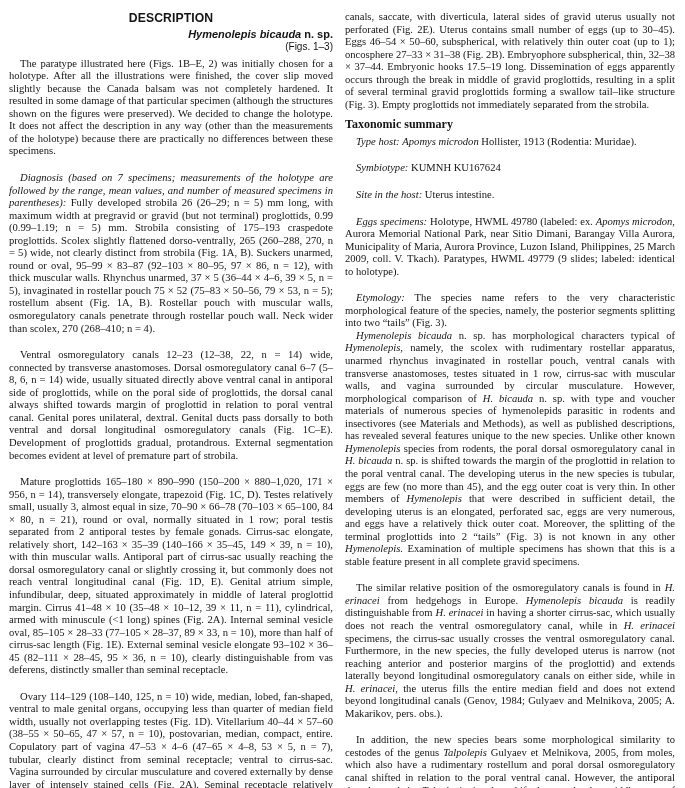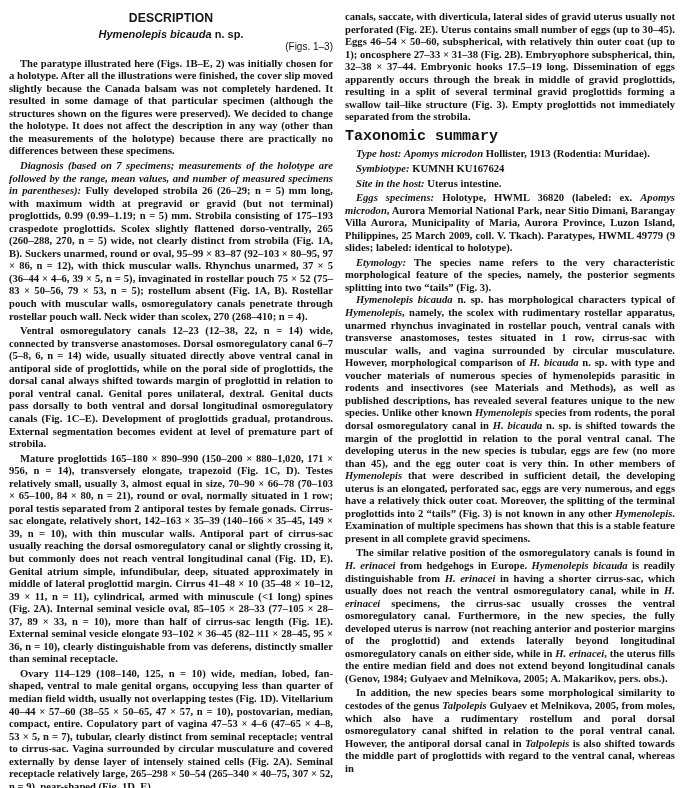--- a/index.html
+++ b/index.html
@@ -10,39 +10,39 @@
     box-sizing: border-box;
     padding: 8px 6px 5px 9px;
     display: flex; gap: 12px;
     font-family: "Liberation Serif", "DejaVu Serif", serif;
     color: #141414;
     font-size: 10.6px;
     line-height: 12.55px;
   }
   .col { width: 324px; flex: 0 0 324px; }
   .col.right { width: 330px; flex: 0 0 330px; }
-  p { margin: 0; text-align: justify; text-indent: 11px; hyphens: manual; font-weight: bold; }
-  p + p { margin-top: 2px; }
+  p { margin: 0; text-align: justify; text-indent: 11px; hyphens: manual; }
+  p + p { margin-top: 14px; }
   .sec-title {
     font-family: "Liberation Sans", "DejaVu Sans", sans-serif;
     font-weight: bold; font-size: 12.2px; text-align: center;
     margin: 4px 0 3px 0; letter-spacing: 0.1px;
   }
   .species-title {
     font-family: "Liberation Sans", "DejaVu Sans", sans-serif;
-    font-weight: bold; font-size: 11px; text-align: center; margin: 0 0 1px 0;
+    font-weight: bold; font-size: 11px; text-align: right; margin: 0 0 1px 0;
   }
   .species-title i { font-style: italic; }
   .figs {
     font-family: "Liberation Sans", "DejaVu Sans", sans-serif;
     font-size: 10px; text-align: right; margin-bottom: 4px;
   }
   .sub-head {
-    font-family: Liberation Mono, monospace;
-    font-weight: bold; font-size: 15px;
+    font-family: Liberation Serif, serif;
+    font-weight: bold; font-size: 12px;
     margin: 8px 0 5px 0;
   }
   .sub-head.first { margin-top: 7px; }
   .tax p { text-indent: 11px; }
   .spacer { height: 3px; }
   i { font-style: italic; }
 </style>
 </head>
 <body>
 
@@ -63,21 +63,21 @@
 
   <div class="col right">
     <div class="spacer"></div>
     <p style="text-indent:0">canals, saccate, with diverticula, lateral sides of gravid uterus usually not perforated (Fig. 2E). Uterus contains small number of eggs (up to 30–45). Eggs 46–54 × 50–60, subspherical, with relatively thin outer coat (up to 1); oncosphere 27–33 × 31–38 (Fig. 2B). Embryophore subspherical, thin, 32–38 × 37–44. Embryonic hooks 17.5–19 long. Dissemination of eggs apparently occurs through the break in middle of gravid proglottids, resulting in a split of several terminal gravid proglottids forming a swallow tail–like structure (Fig. 3). Empty proglottids not immediately separated from the strobila.</p>
 
     <div class="sub-head first">Taxonomic summary</div>
     <div class="tax">
       <p><i>Type host:</i> <i>Apomys microdon</i><span> Hollister, 1913 (Rodentia: Muridae).</span></p>
       <p><i>Symbiotype:</i><span> KUMNH KU167624</span></p>
       <p><i>Site in the host:</i><span> Uterus intestine.</span></p>
-      <p><i>Eggs specimens:</i><span> Holotype, HWML 36820 (labeled: ex. </span><i>Apomys microdon</i><span>, Aurora Memorial National Park, near Sitio Dimani, Barangay Villa Aurora, Municipality of Maria, Aurora Province, Luzon Island, Philippines, 25 March 2009, coll. V. Tkach). Paratypes, HWML 49779 (9 slides; labeled: identical to holotype).</span></p>
+      <p><i>Eggs specimens:</i><span> Holotype, HWML 49780 (labeled: ex. </span><i>Apomys microdon</i><span>, Aurora Memorial National Park, near Sitio Dimani, Barangay Villa Aurora, Municipality of Maria, Aurora Province, Luzon Island, Philippines, 25 March 2009, coll. V. Tkach). Paratypes, HWML 49779 (9 slides; labeled: identical to holotype).</span></p>
       <p><i>Etymology:</i><span> The species name refers to the very characteristic morphological feature of the species, namely, the posterior segments splitting into two “tails” (Fig. 3).</span></p>
     </div>
 
     <div>
       <p><i>Hymenolepis bicauda</i><span> n. sp. has morphological characters typical of </span><i>Hymenolepis</i><span>, namely, the scolex with rudimentary rostellar apparatus, unarmed rhynchus invaginated in rostellar pouch, ventral canals with transverse anastomoses, testes situated in 1 row, cirrus-sac with muscular walls, and vagina surrounded by circular musculature. However, morphological comparison of </span><i>H. bicauda</i><span> n. sp. with type and voucher materials of numerous species of hymenolepids parasitic in rodents and insectivores (see Materials and Methods), as well as published descriptions, has revealed several features unique to the new species. Unlike other known </span><i>Hymenolepis</i><span> species from rodents, the poral dorsal osmoregulatory canal in </span><i>H. bicauda</i><span> n. sp. is shifted towards the margin of the proglottid in relation to the poral ventral canal. The developing uterus in the new species is tubular, eggs are few (no more than 45), and the egg outer coat is very thin. In other members of </span><i>Hymenolepis</i><span> that were described in sufficient detail, the developing uterus is an elongated, perforated sac, eggs are very numerous, and eggs have a relatively thick outer coat. Moreover, the splitting of the terminal proglottids into 2 “tails” (Fig. 3) is not known in any other </span><i>Hymenolepis</i><span>. Examination of multiple specimens has shown that this is a stable feature present in all complete gravid specimens.</span></p>
       <p><span>The similar relative position of the osmoregulatory canals is found in </span><i>H. erinacei</i><span> from hedgehogs in Europe. </span><i>Hymenolepis bicauda</i><span> is readily distinguishable from </span><i>H. erinacei</i><span> in having a shorter cirrus-sac, which usually does not reach the ventral osmoregulatory canal, while in </span><i>H. erinacei</i><span> specimens, the cirrus-sac usually crosses the ventral osmoregulatory canal. Furthermore, in the new species, the fully developed uterus is narrow (not reaching anterior and posterior margins of the proglottid) and extends laterally beyond longitudinal osmoregulatory canals on either side, while in </span><i>H. erinacei</i><span>, the uterus fills the entire median field and does not extend beyond longitudinal canals (Genov, 1984; Gulyaev and Melnikova, 2005; A. Makarikov, pers. obs.).</span></p>
       <p><span>In addition, the new species bears some morphological similarity to cestodes of the genus </span><i>Talpolepis</i><span> Gulyaev et Melnikova, 2005, from moles, which also have a rudimentary rostellum and poral dorsal osmoregulatory canal shifted in relation to the poral ventral canal. However, the antiporal dorsal canal in </span><i>Talpolepis</i><span> is also shifted towards the middle part of proglottids with regard to the ventral canal, whereas in </span></p>
     </div>
   </div>
 

